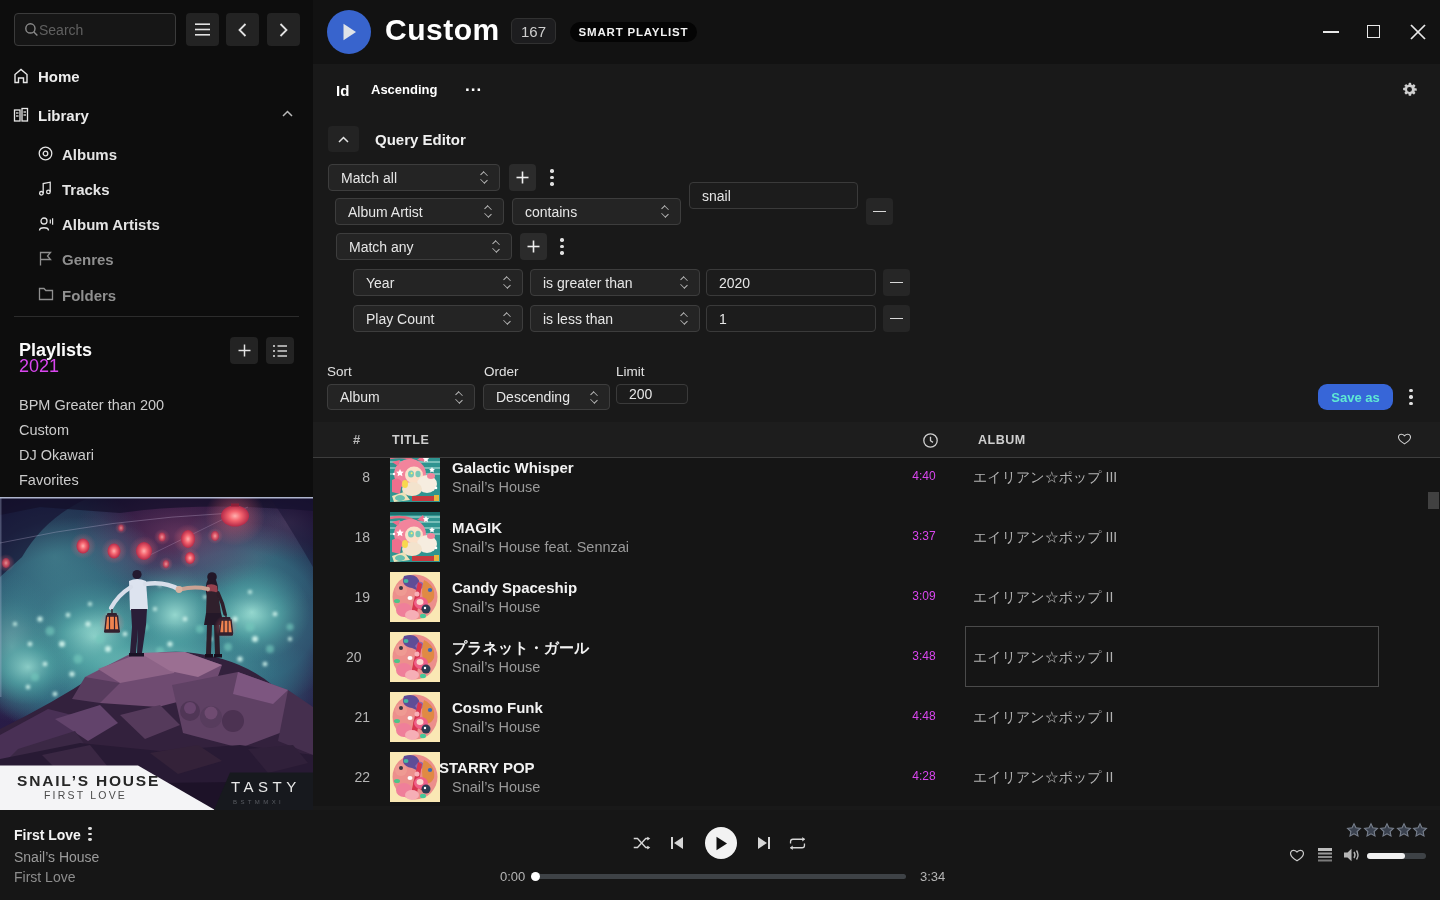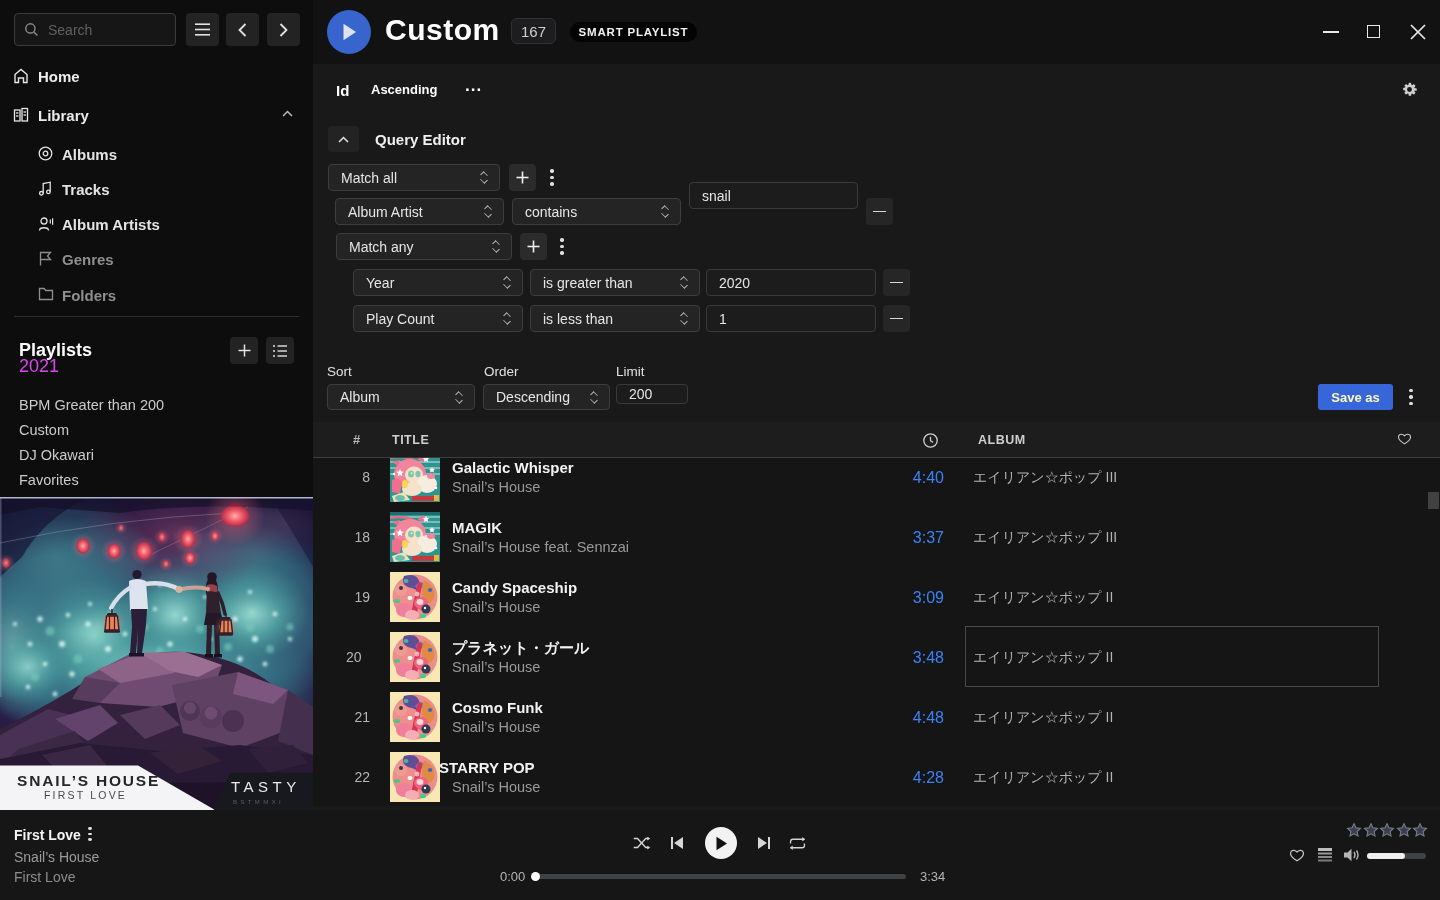--- a/index.html
+++ b/index.html
@@ -13,34 +13,34 @@
 svg{display:block}
 .ud{width:9px;height:13px;position:relative;flex:none}
 .ud:before{content:"";position:absolute;left:1px;top:1px;width:5px;height:5px;border-left:1.4px solid #b9b9b9;border-top:1.4px solid #b9b9b9;transform:rotate(45deg) scale(1,.8)}
 .ud:after{content:"";position:absolute;left:1px;bottom:1px;width:5px;height:5px;border-right:1.4px solid #b9b9b9;border-bottom:1.4px solid #b9b9b9;transform:rotate(45deg) scale(1,.8)}
 .dots{width:4px;height:27px;display:flex;flex-direction:column;align-items:center;justify-content:center;gap:3px}
 .dots i,.dots2 i{width:3.4px;height:3.4px;border-radius:50%;background:#e0e0e0;display:block}
 .dots2{width:4px;height:14px;display:flex;flex-direction:column;align-items:center;justify-content:center;gap:2.6px}
 .rnum{position:absolute;font-size:14px;color:#b5b5b5}
 .rtitle{position:absolute;font-size:15px;font-weight:bold;color:#f2f2f2}
 .rartist{position:absolute;font-size:14.5px;color:#999}
-.rdur{position:absolute;font-size:16px;color:#3b82f6;width:40px;text-align:right}
+.rdur{position:absolute;font-size:12px;color:#d946ef;width:40px;text-align:center}
 .ralbum{position:absolute;font-size:14px;color:#b3b3b3}
 </style>
 </head>
 <body>
 
 <div class="abs" style="left:0;top:0;width:313px;height:810px;background:#0d0d0d">
 
   <div class="abs" style="left:14px;top:13px;width:162px;height:33px;background:#161616;border:1px solid #3b3b3b;border-radius:4px;display:flex;align-items:center;padding-left:9px">
     <svg width="15" height="15" viewBox="0 0 15 15" fill="none" stroke="#8a8a8a" stroke-width="1.4">
         <circle cx="6.4" cy="6.4" r="4.6"></circle>
         <line x1="9.9" y1="9.9" x2="13.4" y2="13.4"></line>
       </svg>
-    <span style="color:#606060;font-size:14px;margin-left:9px">Search</span>
+    <span style="color:#606060;font-size:14px;">Search</span>
   </div>
   <div class="btn" style="left:186px;top:13px;width:33px;height:33px">
     <svg width="15" height="13" viewBox="0 0 15 13" stroke="#e3e3e3" stroke-width="1.6">
         <line x1="0" y1="1.2" x2="15" y2="1.2"></line>
         <line x1="0" y1="6.5" x2="15" y2="6.5"></line>
         <line x1="0" y1="11.8" x2="15" y2="11.8"></line>
       </svg>
   </div>
   <div class="btn" style="left:226px;top:13px;width:33px;height:33px">
     <svg width="9" height="14" viewBox="0 0 9 14" fill="none" stroke="#e3e3e3" stroke-width="1.8">
@@ -456,21 +456,21 @@
   <div class="abs" style="left:303px;top:364px;font-size:13.5px;color:#e0e0e0">Limit</div>
   <div class="sel" style="left:14px;top:384px;width:148px;height:26px">
       <span>Album</span>
       <span class="ud"></span>
     </div>
   <div class="sel" style="left:170px;top:384px;width:127px;height:26px">
       <span>Descending</span>
       <span class="ud"></span>
     </div>
   <div class="inp" style="left:303px;top:384px;width:72px;height:20px">200</div>
-  <div class="abs" style="left:1005px;top:384px;width:75px;height:26px;background:#3766d8;border-radius:3px;display:flex;align-items:center;justify-content:center;font-size:13px;font-weight:bold;color:#fef9c3">Save as</div>
+  <div class="abs" style="left:1005px;top:384px;width:75px;height:26px;background:#3766d8;border-radius:9px;display:flex;align-items:center;justify-content:center;font-size:13px;font-weight:bold;color:#5eead4">Save as</div>
   <div class="abs dots" style="left:1096px;top:384px;height:26px">
       <i></i>
       <i></i>
       <i></i>
     </div>
 
   <div class="abs" style="left:0;top:422px;width:1127px;height:36px;background:#1d1d1d;border-bottom:1px solid #3d3d3d"></div>
   <div class="abs" style="left:40px;top:432px;font-size:13px;font-weight:bold;color:#b9b9b9">#</div>
   <div class="abs" style="left:79px;top:433px;font-size:12.5px;font-weight:bold;color:#cfcfcf;letter-spacing:0.5px">TITLE</div>
   <div class="abs" style="left:610px;top:433px">

